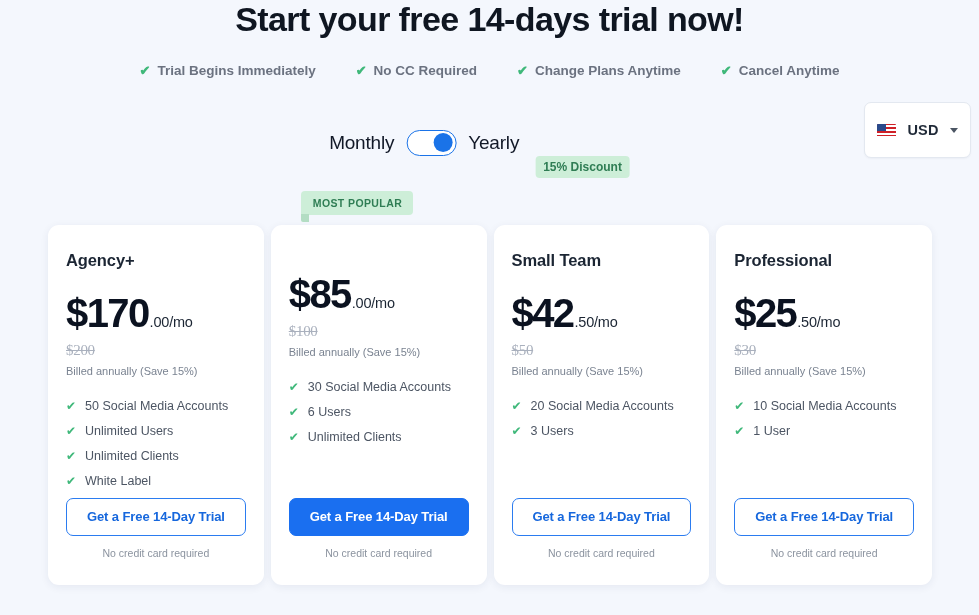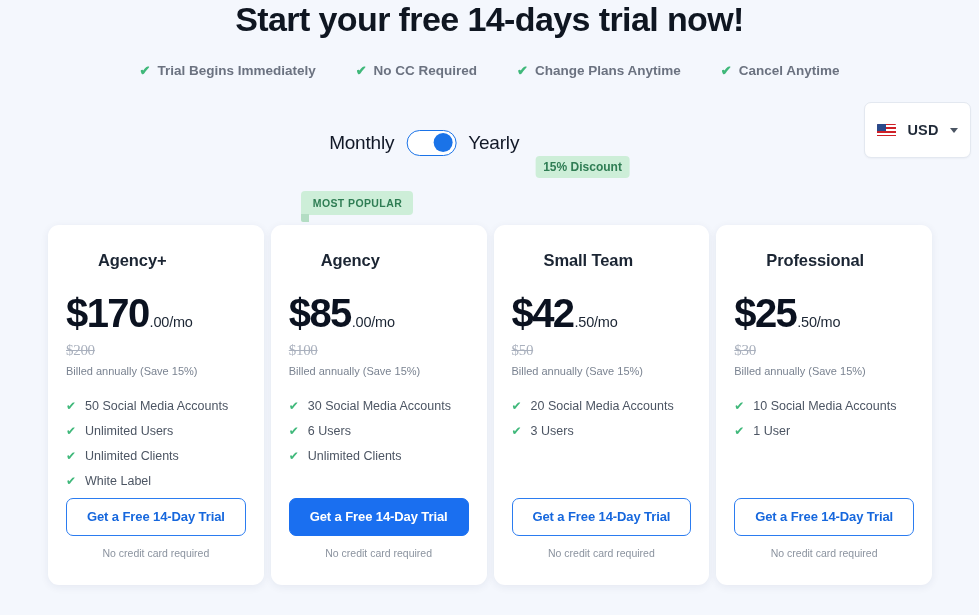--- a/index.html
+++ b/index.html
@@ -209,21 +209,20 @@
     height: 8px;
     background: #b3ddc3;
     border-radius: 0 0 0 2px;
   }
 
   .plan-name {
     font-size: 16.5px;
     font-weight: bold;
     color: #1b2533;
     letter-spacing: -0.1px;
-    margin-left: 32px;
   }
 
   .price-line {
     margin-top: 23px;
     display: flex;
     align-items: baseline;
     color: #0b1220;
   }
 
   .price-main {
@@ -386,21 +385,20 @@
             <span>White Label</span>
           </li>
         </ul>
         <div class="cta-wrap">
           <a class="cta outline">Get a Free 14-Day Trial</a>
           <div class="note">No credit card required</div>
         </div>
       </div>
       <div class="card">
         <div class="badge">MOST POPULAR</div>
-        <div class="plan-name">Agency</div>
         <div class="price-line">
           <span class="price-main">$85</span>
           <span class="price-cents">.00/mo</span>
         </div>
         <div class="old-price">$100</div>
         <div class="billed">Billed annually (Save 15%)</div>
         <ul class="features">
           <li class="feature">
             <span class="tick">✔</span>
             <span>30 Social Media Accounts</span>

